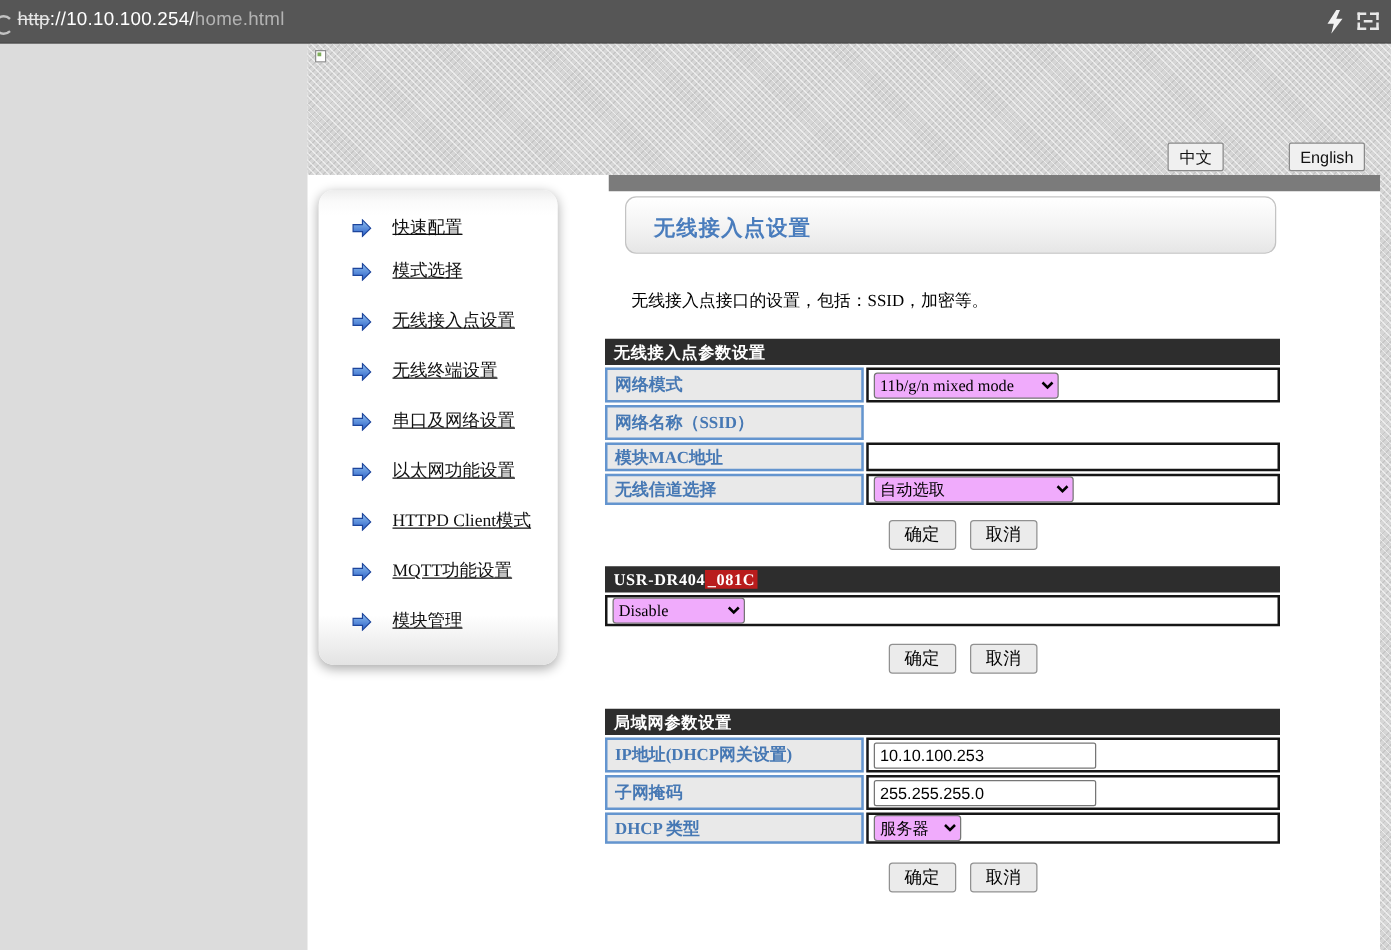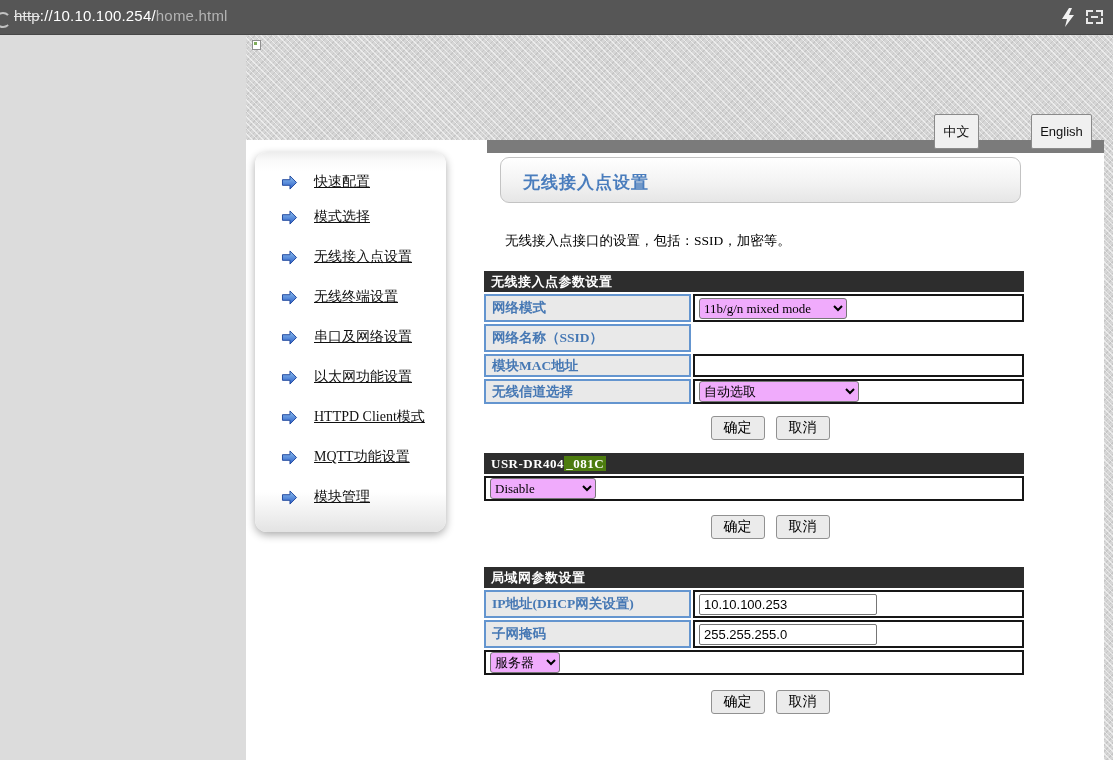--- a/index.html
+++ b/index.html
@@ -43,21 +43,21 @@
   .banner{position:absolute;left:246px;top:35px;width:867px;height:105px;}
   .rightstrip{position:absolute;left:1104px;top:140px;width:9px;height:620px;}
   .darkbar{position:absolute;left:487px;top:140px;width:617px;height:13px;background:#7b7b7b;}
   .broken-img{
     position:absolute;left:252px;top:40px;width:9px;height:10px;
     background:#fff;border:1px solid #8f8f8f;box-sizing:border-box;
   }
   .broken-img::after{content:"";position:absolute;left:1px;top:1px;width:3px;height:3px;background:#7fae5a;}
 
   .lang-btn{
-    position:absolute;top:114px;height:35px;box-sizing:border-box;
+    position:absolute;top:114px;height:23px;box-sizing:border-box;
     background:#f0f0f0;border:1px solid #8a8a8a;border-radius:2px;
     font-size:13px;font-family:"Liberation Sans",sans-serif;color:#111;
     display:flex;align-items:center;justify-content:center;cursor:pointer;
   }
   .lang-zh{left:934px;width:45px;}
   .lang-en{left:1031px;width:61px;}
 
   
   .sidebar{
     position:absolute;left:255px;top:152px;width:191px;height:380px;
@@ -87,21 +87,21 @@
     font-family:"Liberation Serif",serif;
   }
 
   .tbl{position:absolute;left:484px;width:540px;display:flex;flex-direction:column;gap:2px;}
   .t-ap{top:271px;} .t-sec{top:453px;} .t-lan{top:567px;}
   .thead{
     height:21px;line-height:21px;background:#2d2d2d;color:#ffffff;
     font-weight:bold;font-size:13px;padding-left:7px;
     font-family:"Liberation Serif",serif;letter-spacing:.5px;
   }
-  .thead .hl{background:#4d7c0f;padding:0 2px;margin-top:44px;}
+  .thead .hl{background:#b91c1c;padding:0 2px;margin-top:44px;}
   .row{display:flex;gap:2px;}
   .h28{height:28px;} .h25{height:25px;} .h23{height:23px;}
   .lbl{
     width:207px;flex:none;background:#e9e9e9;border:2px solid #6495cf;box-sizing:border-box;
     color:#4678b4;font-weight:bold;font-size:13.5px;
     font-family:"Liberation Serif",serif;
     display:flex;align-items:center;padding-left:6px;
   }
   .val{
     flex:1;background:#ffffff;border:2px solid #161616;box-sizing:border-box;
@@ -294,20 +294,21 @@
   </div>
 
   <div class="row h28">
     <div class="lbl">子网掩码</div>
     <div class="val">
       <input type="text" value="255.255.255.0" style="">
     </div>
   </div>
 
   <div class="row h25">
+    <div class="lbl">DHCP 类型</div>
     <div class="val">
       <select class="w70">
         <option selected="">服务器</option>
       </select>
     </div>
   </div>
 </div>
 
 <div class="btnrow b3">
   <button class="fbtn">确定</button>

